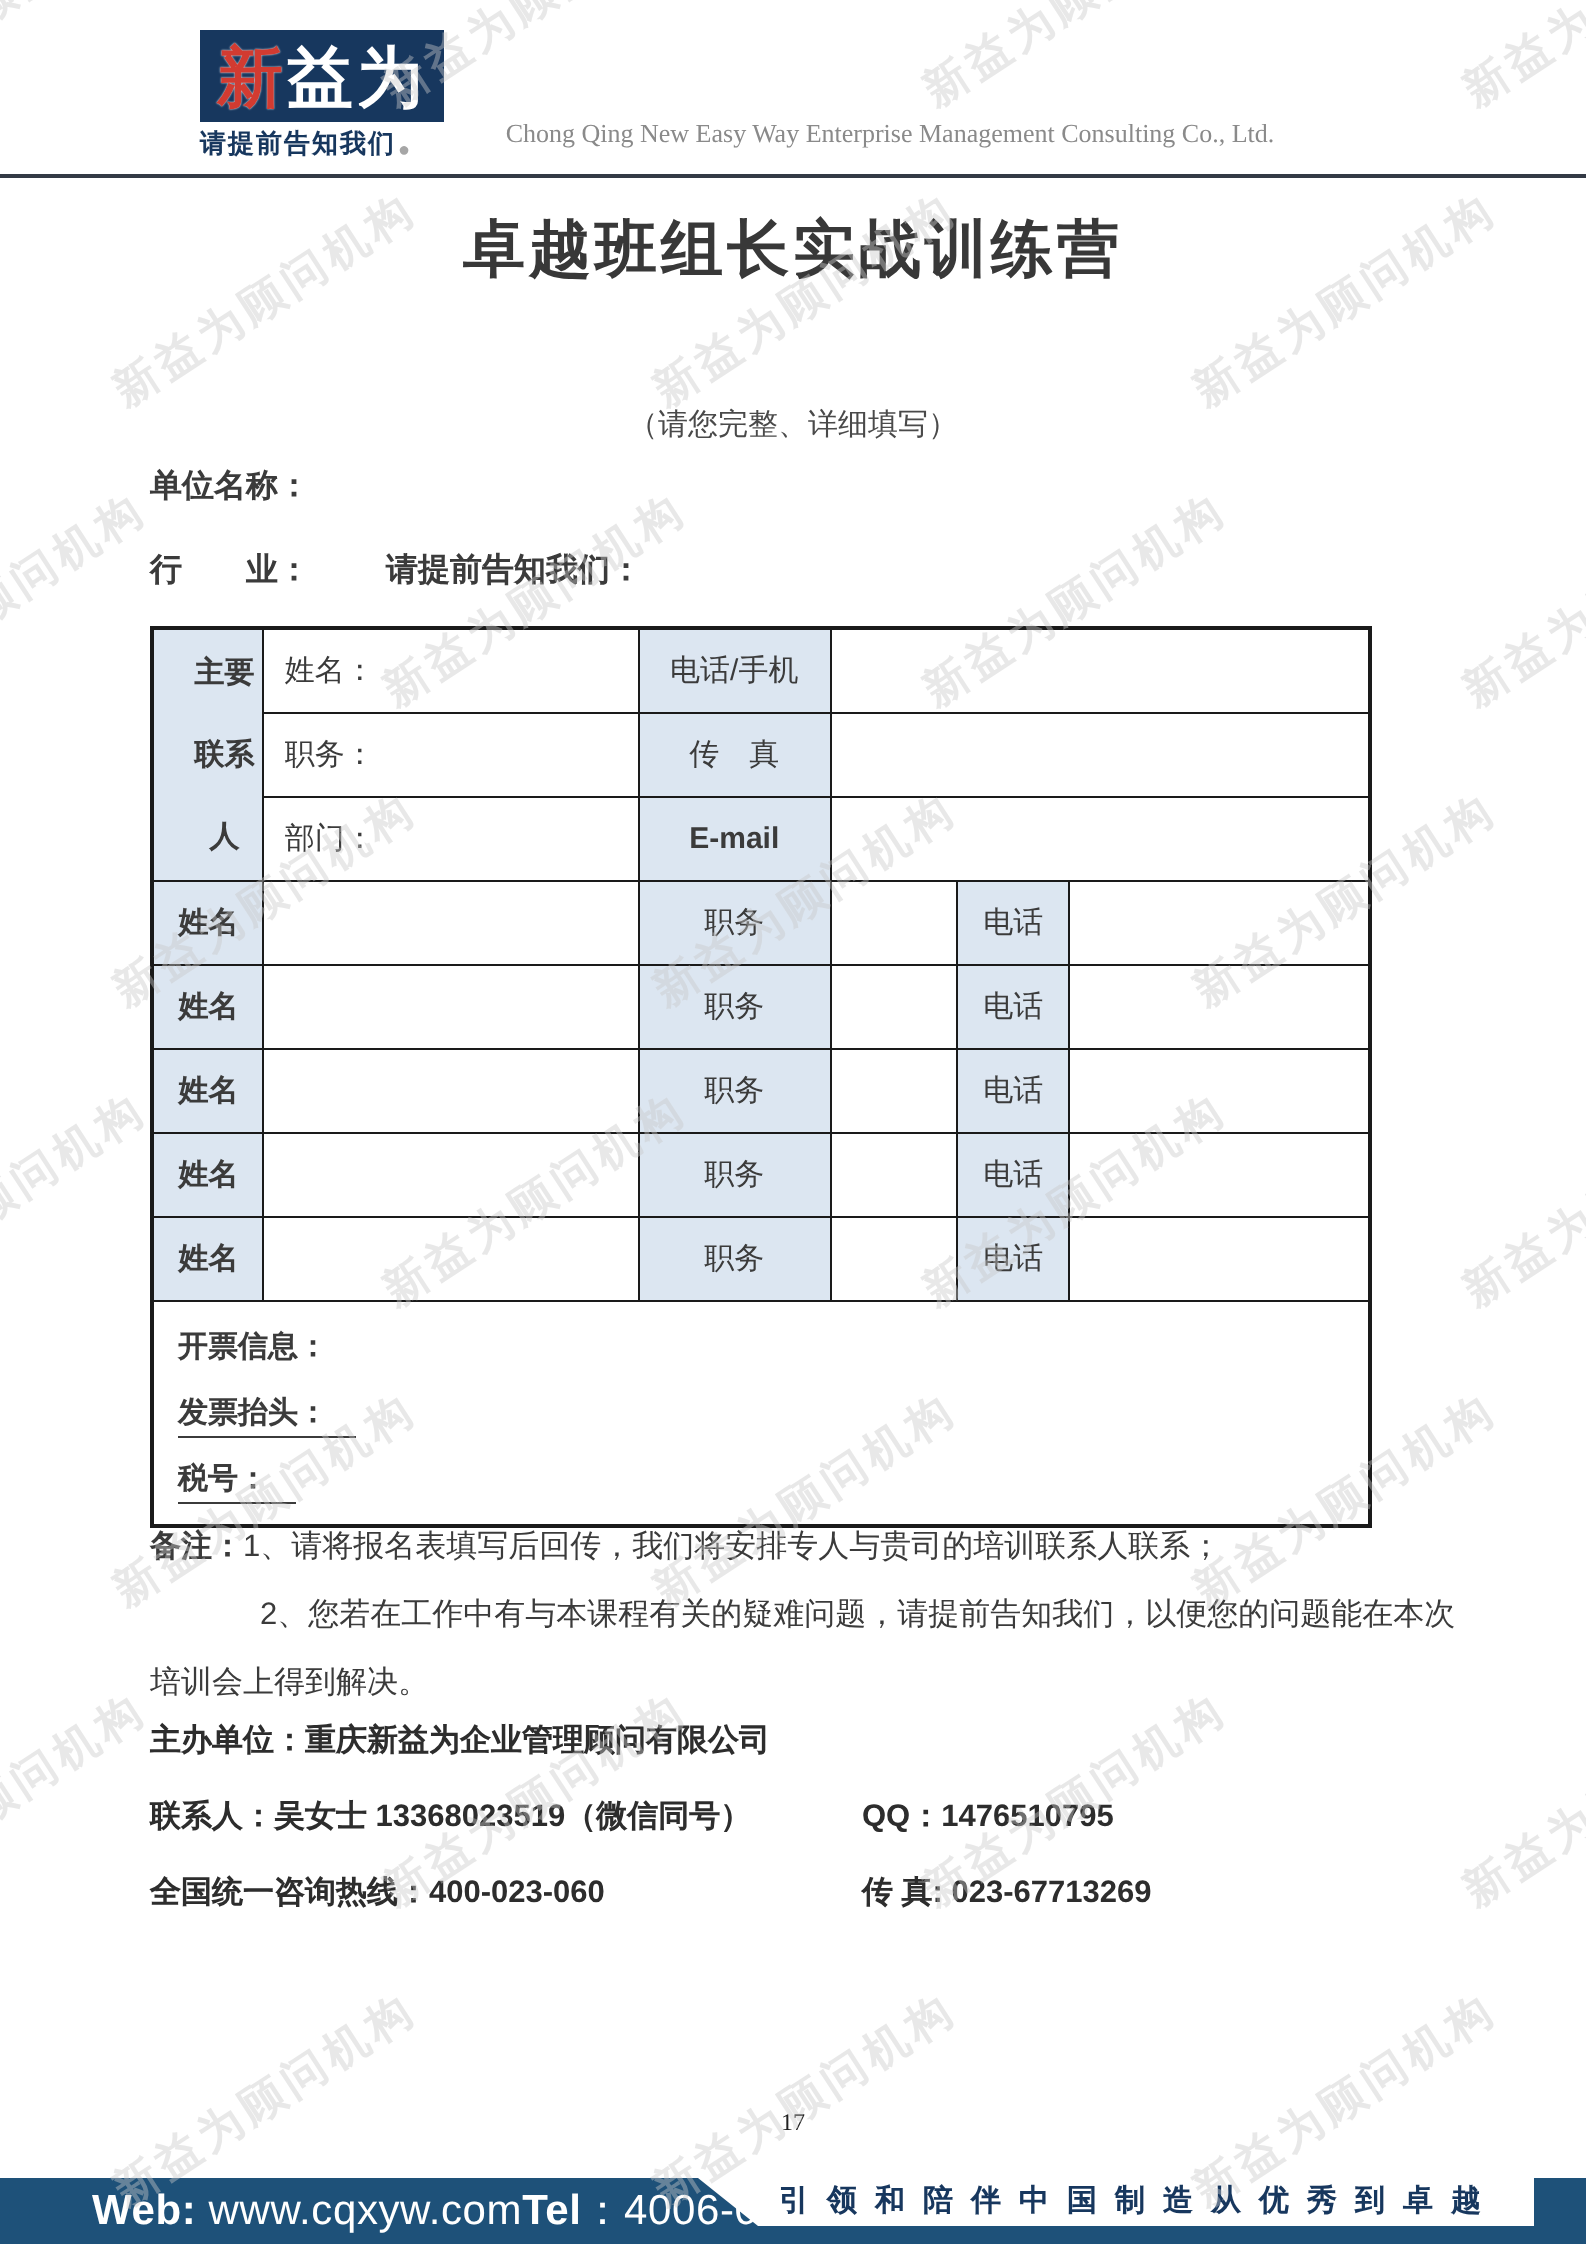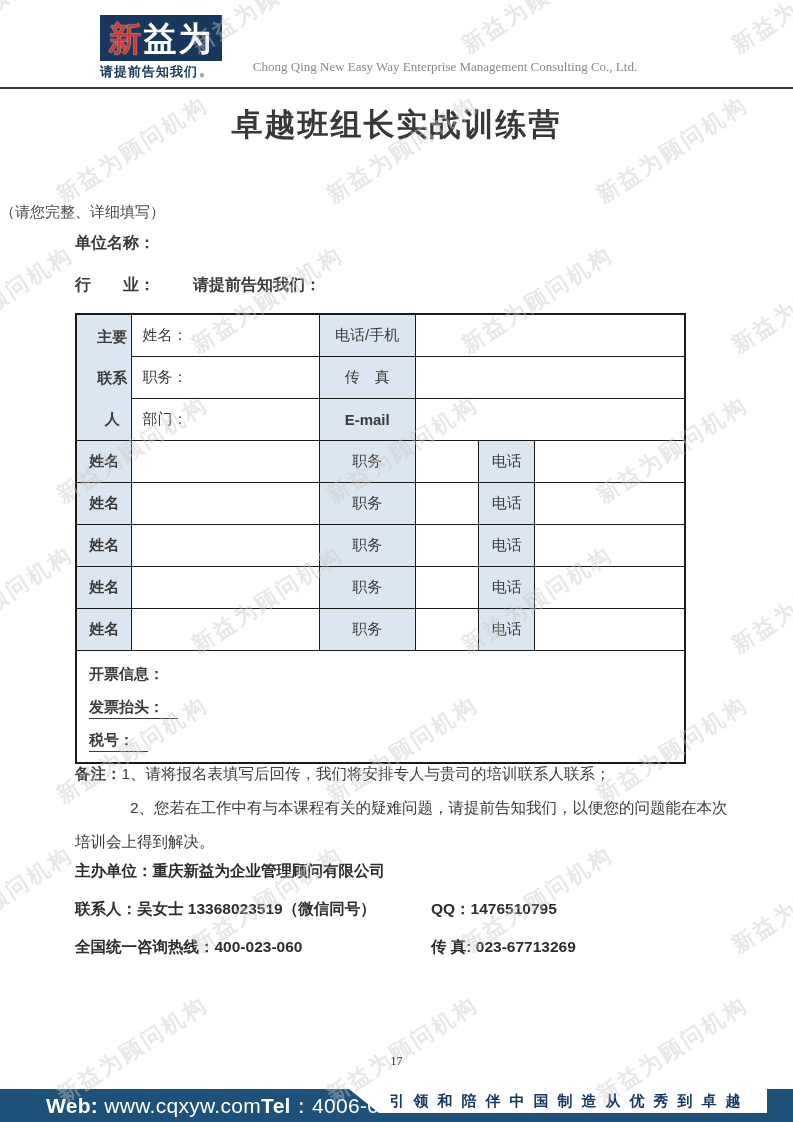--- a/index.html
+++ b/index.html
@@ -35,21 +35,21 @@
   .company-en {
     position:absolute; left:180px; top:59px; width:530px; text-align:center;
     font-family:"Liberation Serif","DejaVu Serif",serif; font-size:13px; color:#8a8a8a;
   }
   .header-rule { position:absolute; left:0; top:87px; width:793px; height:2px; background:#333a45; }
   
   .title1 { position:absolute; left:0; top:104px; width:100%; text-align:center;
             font-size:31px; font-weight:bold; color:#383838; letter-spacing:2px; }
   .title2 { position:absolute; left:0; top:152px; width:100%; text-align:center;
             font-size:29px; font-weight:bold; color:#383838; letter-spacing:8px; }
-  .title-note { position:absolute; left:0; top:203px; width:100%; 
+  .title-note { position:absolute; left:0; top:203px; width:100%; text-align:center;
             font-size:15px; color:#4a4a4a; }
   
   .company-row  { position:absolute; left:75px; top:233px; font-size:16px; font-weight:bold; }
   .industry-row { position:absolute; left:75px; top:275px; font-size:16px; font-weight:bold; }
   .industry-row .trainees { margin-left:38px; }
   
   .reg-table {
     position:absolute; left:75px; top:313px; width:611px;
     border-collapse:collapse; border:2px solid #1a1a1a; z-index:2;
   }

